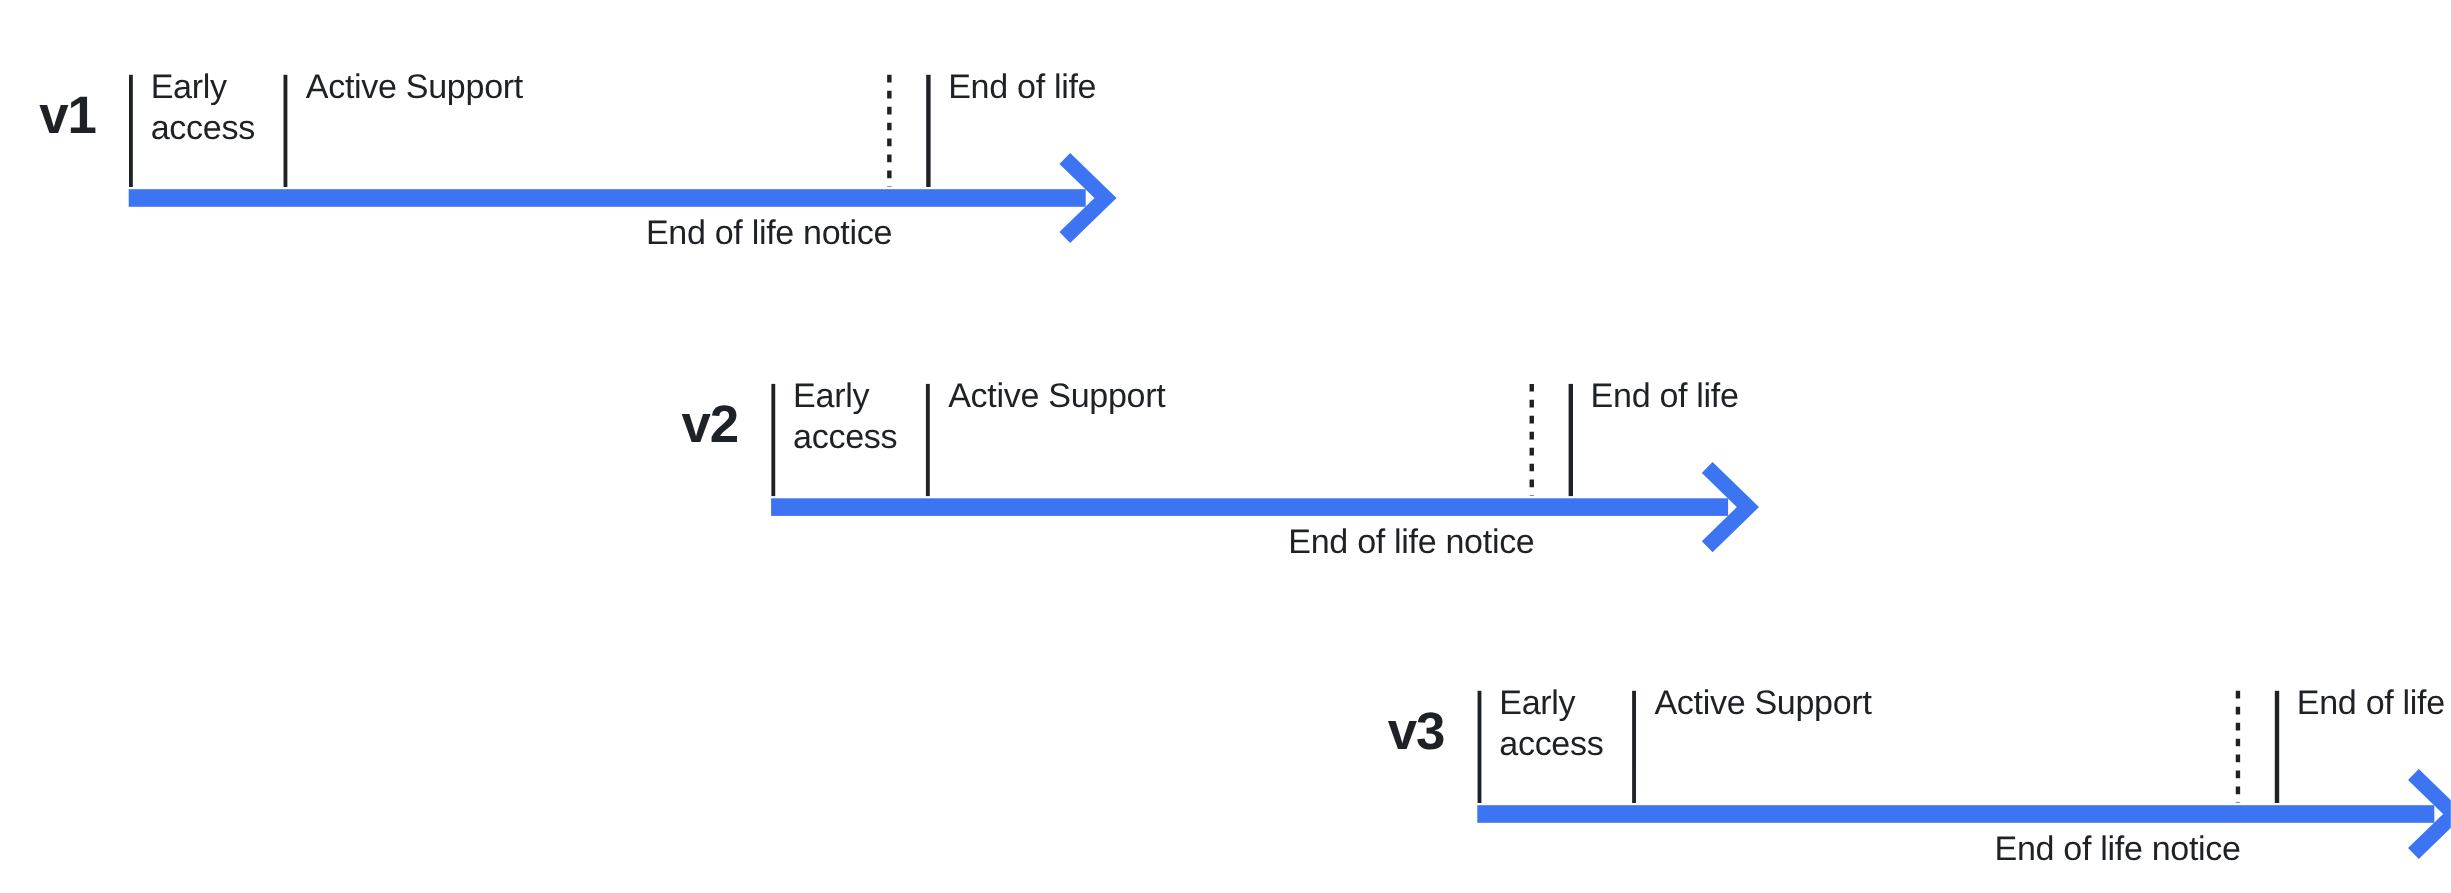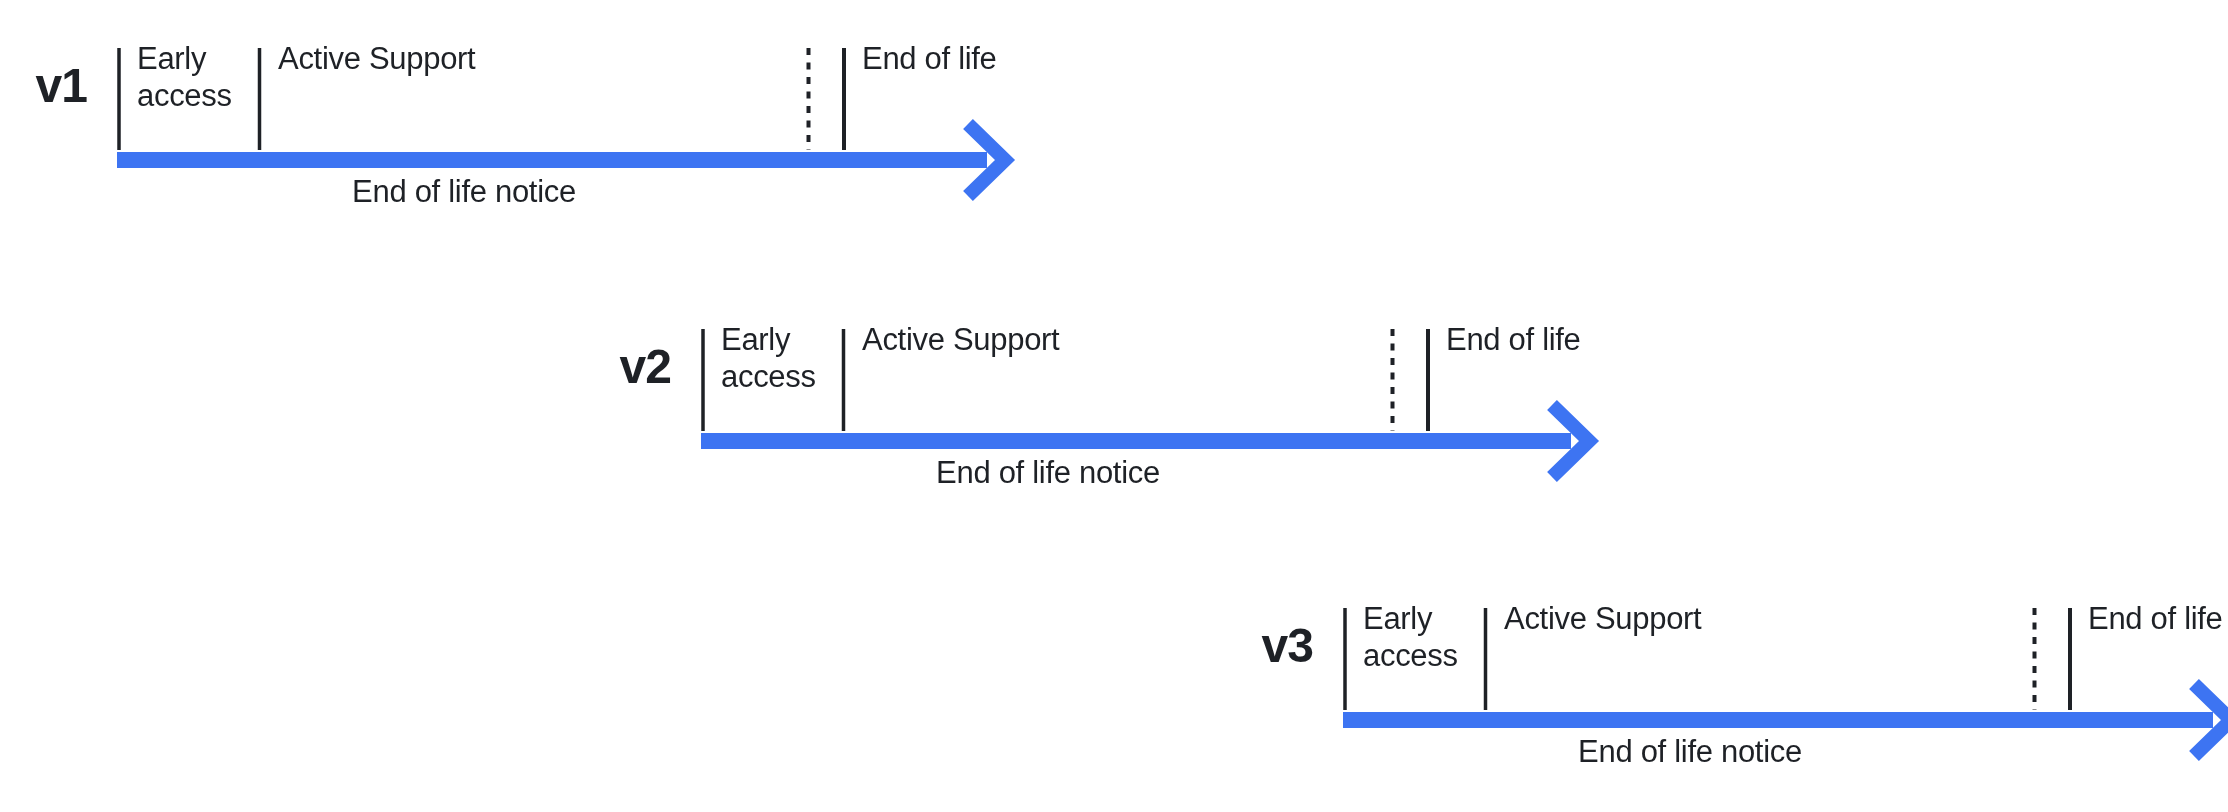--- a/index.html
+++ b/index.html
@@ -10,20 +10,21 @@
     width: 2228px;
     height: 812px;
     background: var(--bg, #ffffff);
     font-family: "Liberation Sans", "DejaVu Sans", sans-serif;
     position: relative;
     overflow: hidden;
   }
   .canvas {
     position: absolute;
     inset: 0;
+    margin-top: 20px;
   }
   .timeline {
     position: absolute;
     width: 940px;
     height: 180px;
   }
   .tl-1 { left: 117px; top: 48px; }
   .tl-2 { left: 701px; top: 329px; }
   .tl-3 { left: 1343px; top: 608px; }
 
@@ -72,21 +73,21 @@
     position: absolute;
     font-size: 31px;
     line-height: 37px;
     font-weight: 400;
     letter-spacing: -0.3px;
     color: var(--ink, #1e2126);
   }
   .lbl-early   { left: 20px;  top: -8px; width: 118px; }
   .lbl-active  { left: 161px; top: -8px; width: 430px; white-space: nowrap; }
   .lbl-eol     { left: 745px; top: -8px; width: 190px; white-space: nowrap; }
-  .lbl-notice  { left: 0;     top: 125px; width: 694px; text-align: center; white-space: nowrap; }
+  .lbl-notice  { left: 0;     top: 125px; width: 694px; text-align: right; white-space: nowrap; }
 </style>
 </head>
 <body>
 
 <div class="canvas">
 
   <div class="timeline tl-1">
     <div class="version">v1</div>
     <svg class="tl-svg" width="940" height="180" viewBox="0 0 940 180">
       <line class="tick" x1="2" y1="0" x2="2" y2="102"></line>

